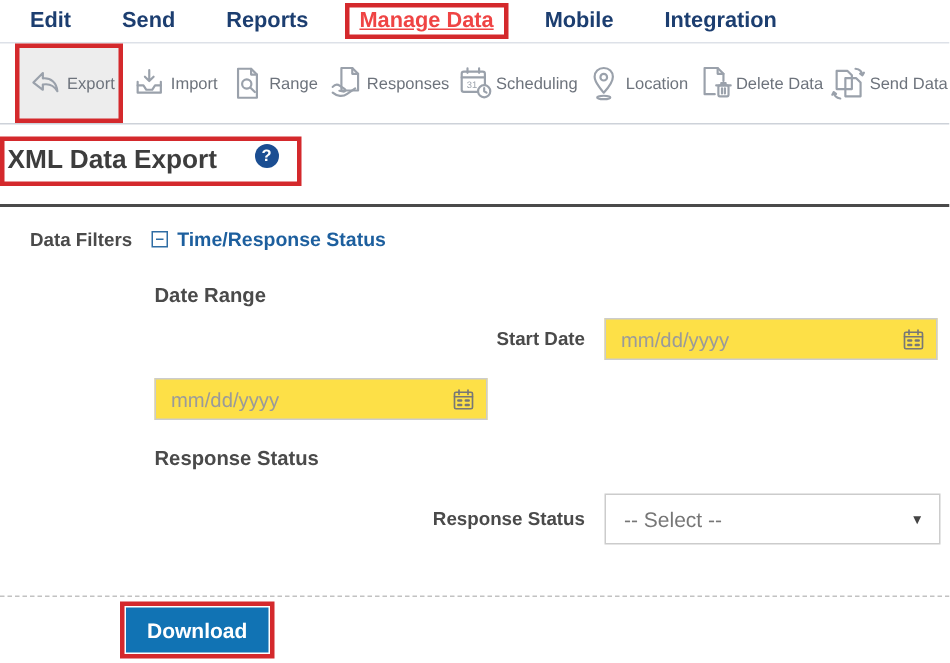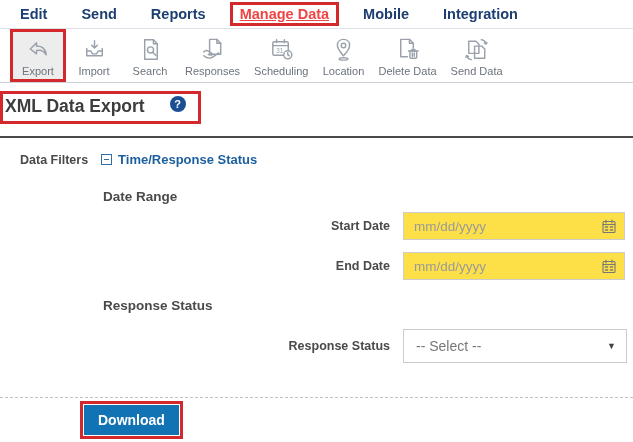--- a/index.html
+++ b/index.html
@@ -20,21 +20,21 @@
   .nav-item.active {
     color:#ef4444; text-decoration:underline;
     border:3px solid #d4292c; padding:1px 7px; margin:-4px -10px;
   }
   
   .toolbar {
     height:54px; display:flex; align-items:stretch;
     padding-left:10px; border-bottom:1px solid #cdd2d9;
   }
   .tool {
-    display:flex; flex-direction:column; align-items:center; justify-content:center;
+    display:flex; flex-direction:row; align-items:center; justify-content:center;
     padding:2px 7px; min-width:56px; cursor:pointer;
   }
   .tool svg { display:block; }
   .tool .lbl { font-size:11px; color:#6d737c; margin-top:1px; white-space:nowrap; }
   .tool.selected { background:#ededed; border:3px solid #d4292c; }
   
   .title-wrap {
     display:inline-flex; align-items:flex-start; gap:25px;
     margin:8px 0 0 0; border:3px solid #d4292c; padding:2px 12px 4px 2px;
   }
@@ -134,21 +134,21 @@
 
   <div class="tool">
     <span>
       <svg width="29" height="29" viewBox="0 0 30 30" fill="none" stroke="#9aa1ab" stroke-width="1.5" stroke-linecap="round" stroke-linejoin="round">
         <path d="M9 5 h9 l4 4 v16 H9 Z"></path>
         <path d="M18 5 v4 h4"></path>
         <circle cx="15" cy="15.5" r="3.2"></circle>
         <path d="M17.4 17.9 L20.6 21.1"></path>
       </svg>
     </span>
-    <span class="lbl">Search</span>
+    <span class="lbl">Range</span>
   </div>
 
   <div class="tool">
     <span>
       <svg width="29" height="29" viewBox="0 0 30 30" fill="none" stroke="#9aa1ab" stroke-width="1.5" stroke-linecap="round" stroke-linejoin="round">
         <path d="M12 4.5 h7.5 l4 4 V20 H12 Z"></path>
         <path d="M19.5 4.5 v4 h4"></path>
         <path d="M6 17.5 c1.6 -1.8 3.4 -1.8 5 -.7 l3.2 2.1 c1.1 .8 .4 2.1 -1 1.8 l-2.6 -.5"></path>
         <path d="M6 21.5 c3 2.6 7 3 10 .8 l5.5 -3.8"></path>
       </svg>
@@ -237,21 +237,20 @@
         <svg width="16" height="16" viewBox="0 0 16 16" fill="none" stroke="#777" stroke-width="1.1" stroke-linecap="round">
           <rect x="2" y="3.5" width="12" height="11" rx="1"></rect>
           <path d="M2 6.5 h12 M5 2 v3 M11 2 v3"></path>
           <path d="M4.5 9 h2 M9.5 9 h2 M4.5 12 h2 M9.5 12 h2" stroke-width="1.6"></path>
         </svg>
       </span>
     </span>
   </div>
 
   <div class="field-row row-end">
-    <label class="row-label">End Date</label>
     <span class="date-wrap">
       <input class="date-input" type="text" placeholder="mm/dd/yyyy" style="">
       <span class="cal-icon">
         <svg width="16" height="16" viewBox="0 0 16 16" fill="none" stroke="#777" stroke-width="1.1" stroke-linecap="round">
           <rect x="2" y="3.5" width="12" height="11" rx="1"></rect>
           <path d="M2 6.5 h12 M5 2 v3 M11 2 v3"></path>
           <path d="M4.5 9 h2 M9.5 9 h2 M4.5 12 h2 M9.5 12 h2" stroke-width="1.6"></path>
         </svg>
       </span>
     </span>

